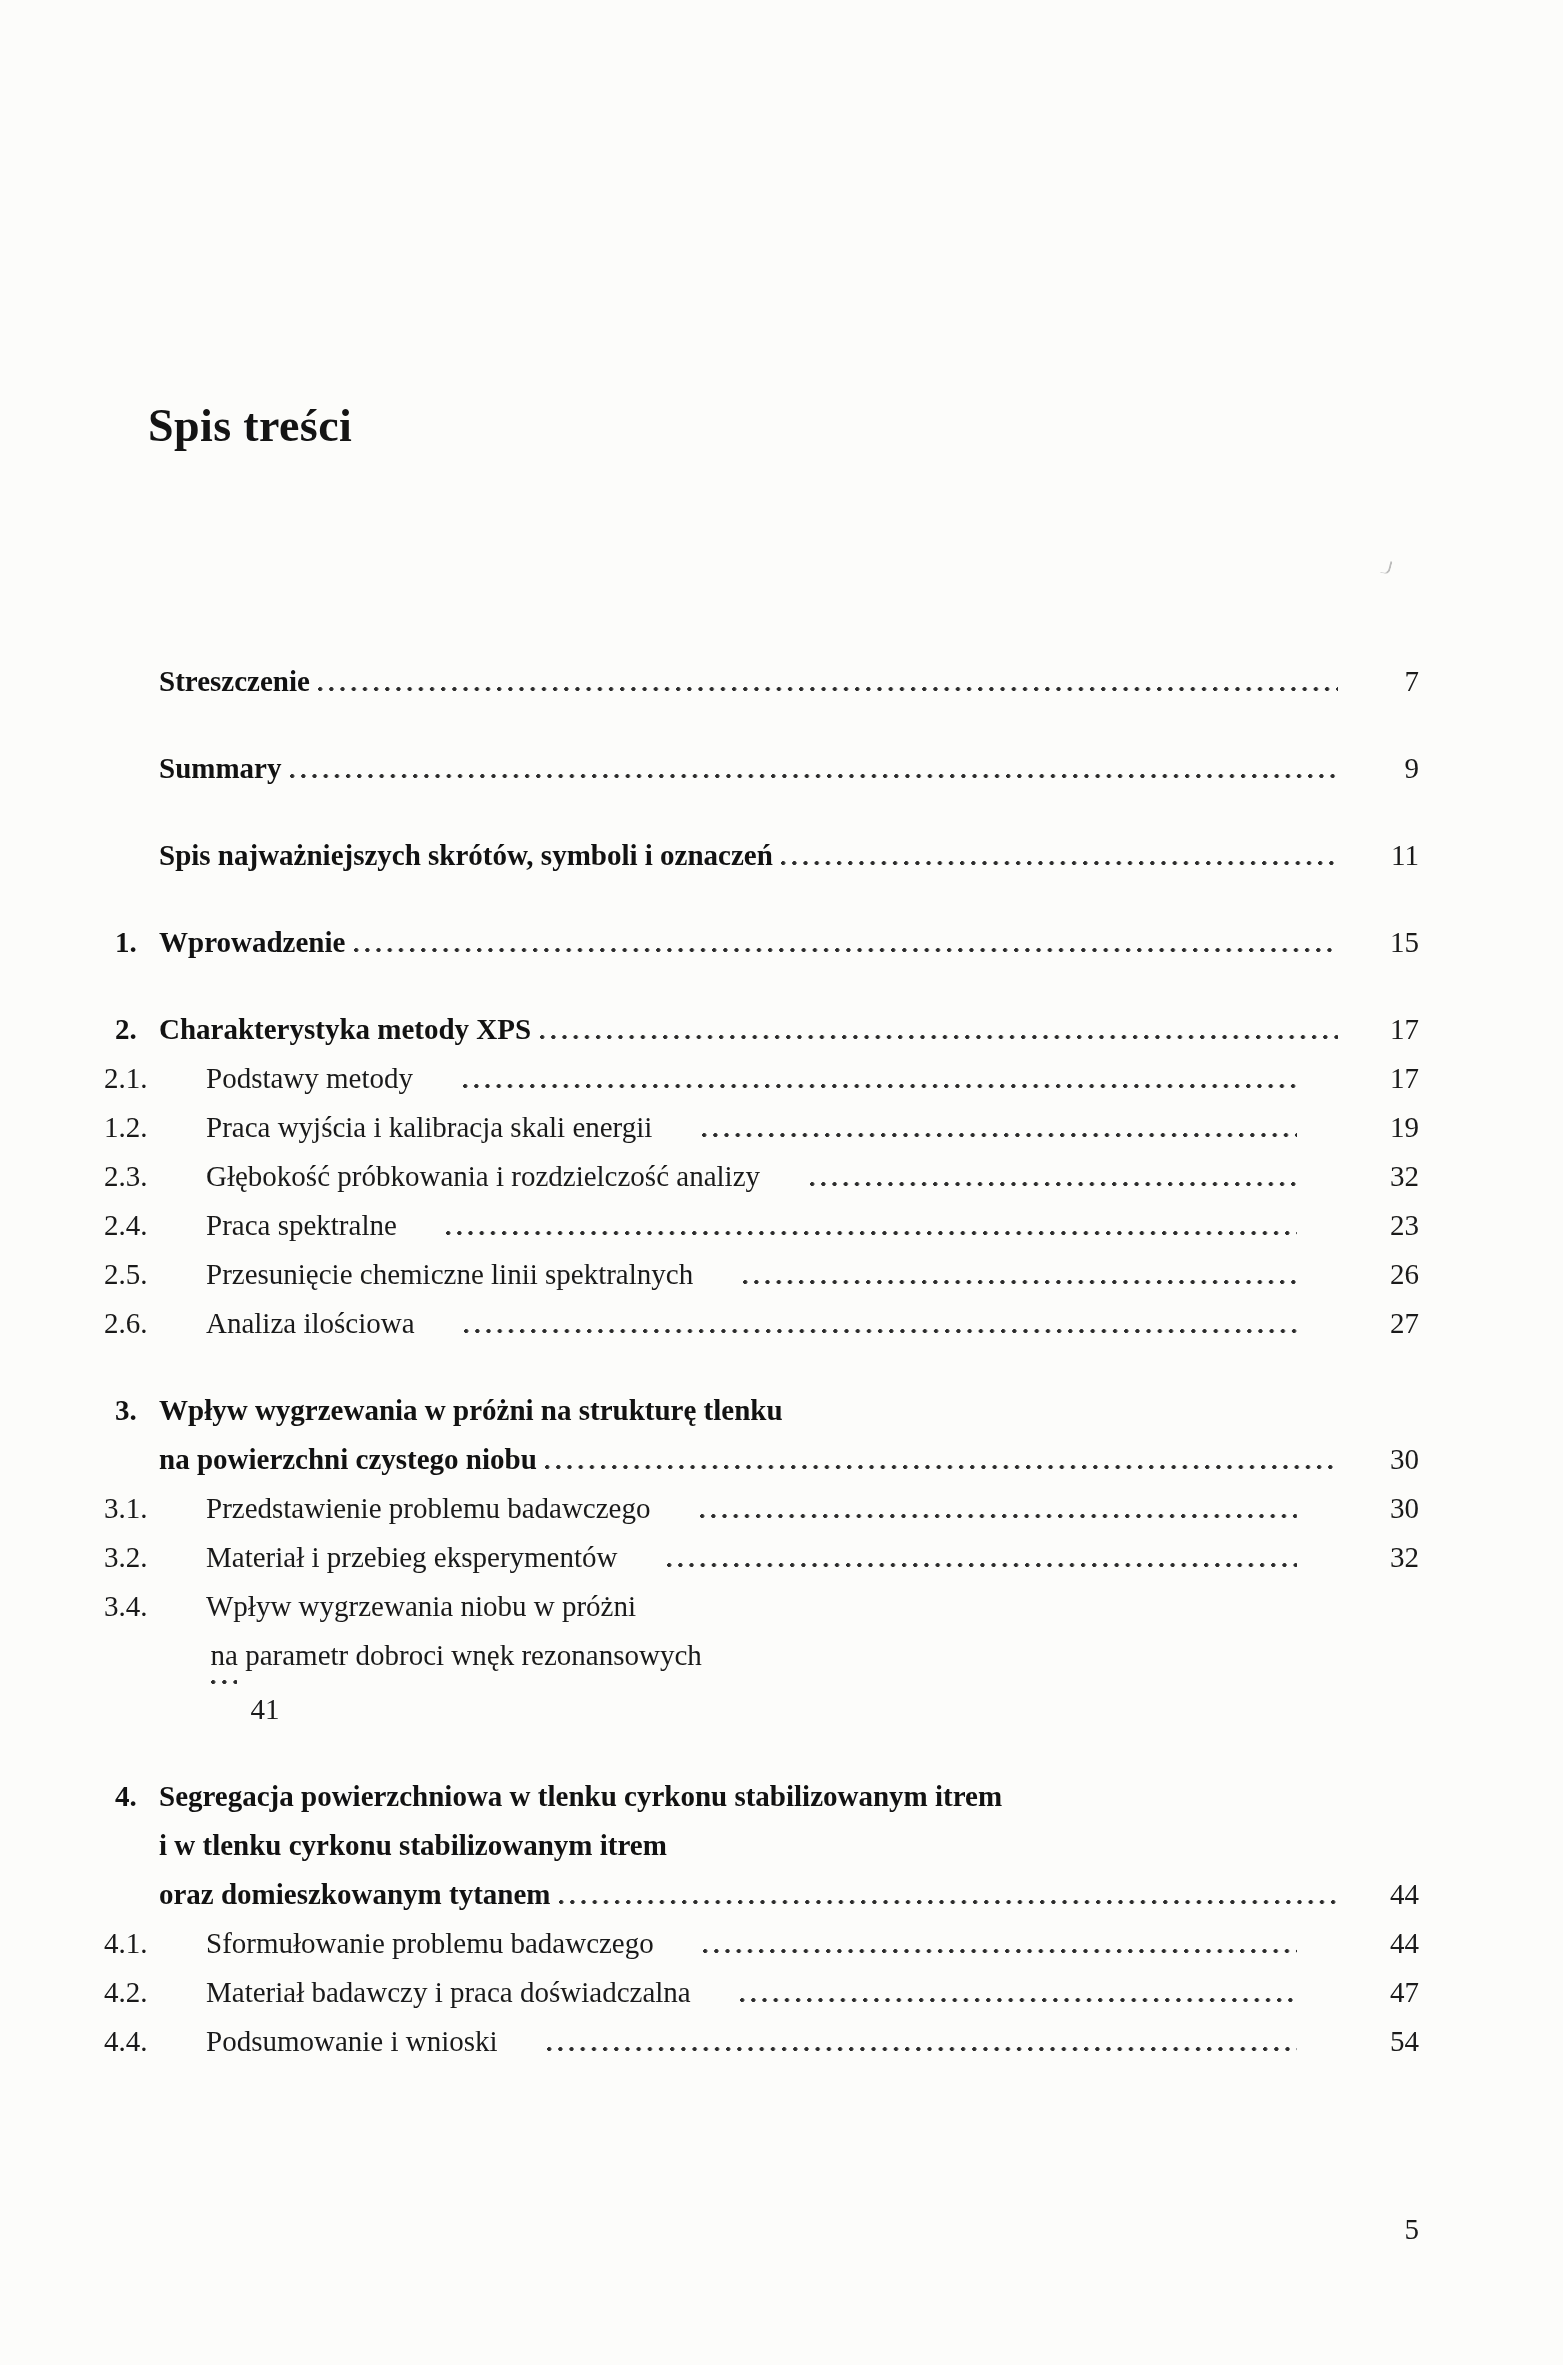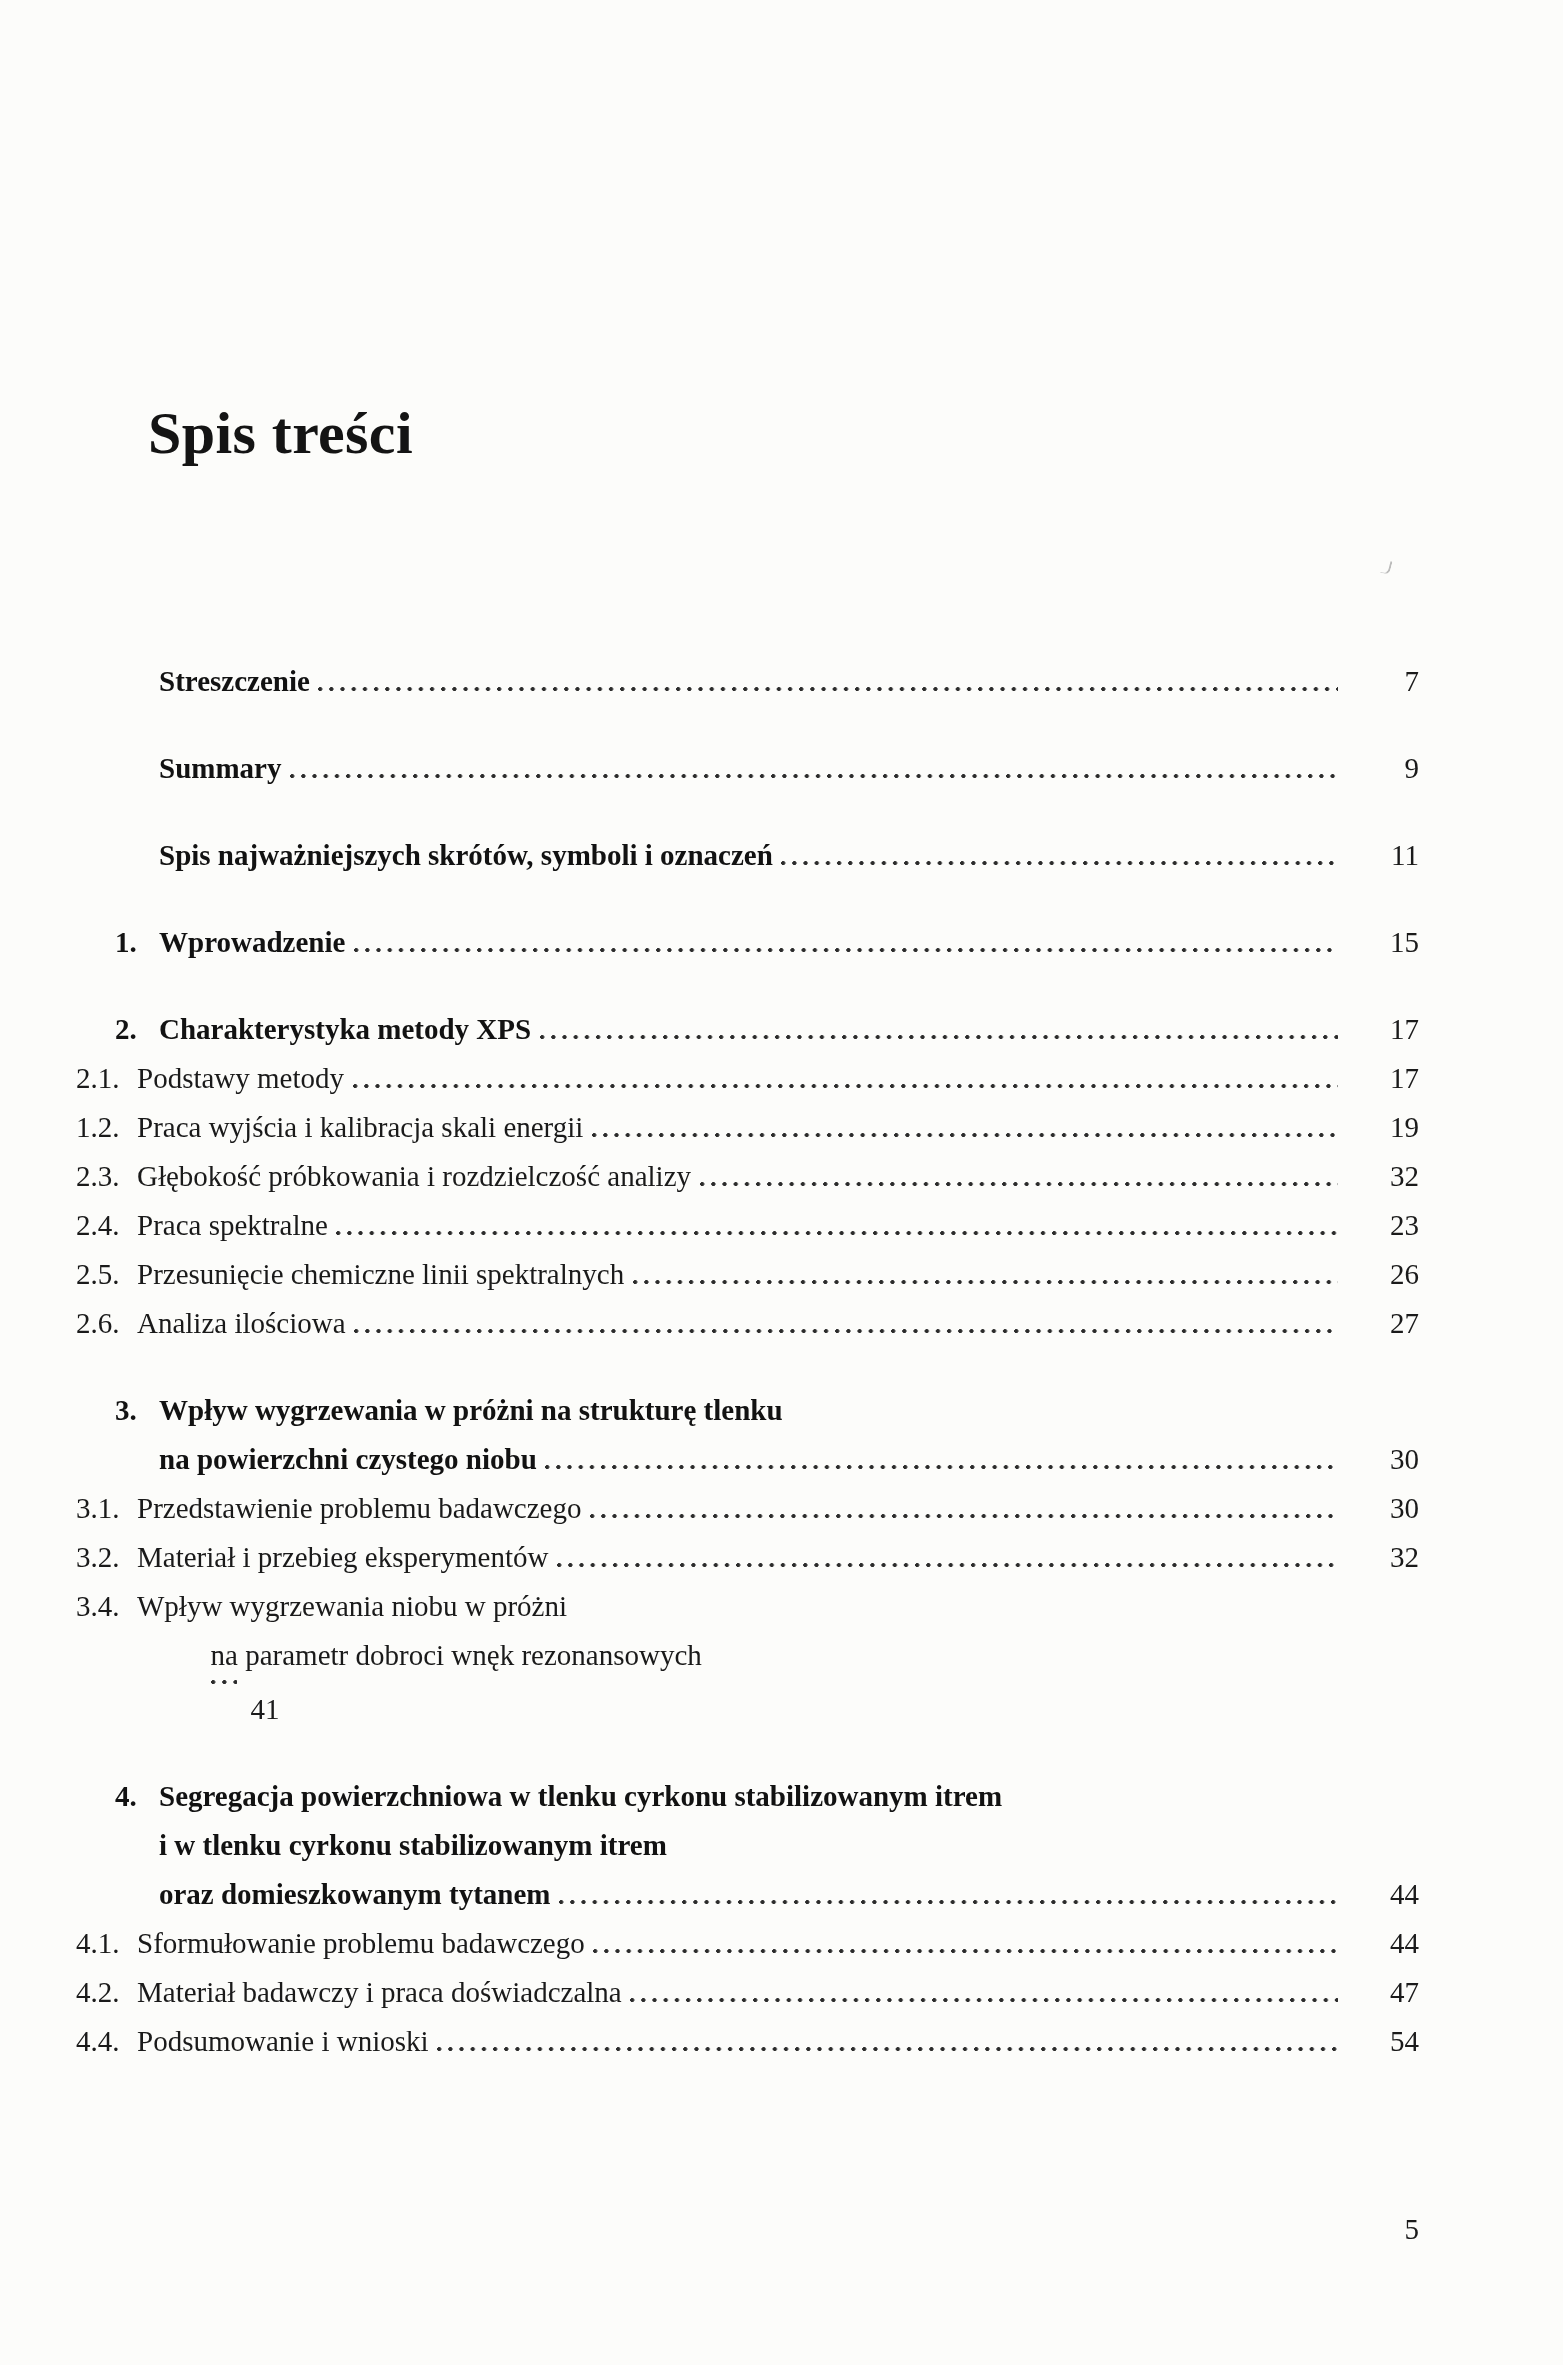--- a/index.html
+++ b/index.html
@@ -14,21 +14,21 @@
     height: 2366px;
     background: #fcfcfa;
     color: #1a1a1a;
     overflow: hidden;
   }
   .title {
     position: absolute;
     left: 148px;
     top: 399px;
     margin: 0;
-    font-size: 60px;
+    font-size: 46px;
     font-weight: 700;
     letter-spacing: 0.4px;
     color: #141414;
   }
   .toc {
     position: absolute;
     left: 0;
     right: 144px;
     top: 619px;
     font-size: 29px;
@@ -37,21 +37,21 @@
   }
   .entry.gap { margin-top: 38px; padding-left: 11px; }
   .entry.bold .txt,
   .entry.bold .num { font-weight: 700; color: #121212; }
   .row {
     display: flex;
     align-items: baseline;
   }
   .ind-top  { margin-left: 148px; }
   .ind-ch   { margin-left: 104px; }
-  .ind-sub  { margin-left: 76px; }
+  .ind-sub  { margin-left: 104px; gap: 41px; }
   .ind-cont { margin-left: 148px; }
   .ind-cont2{ margin-left: 202px; flex-direction: column; }
   .num { flex: none; }
   .num-ch  { display: inline-block; width: 44px; }
   .num-sub { display: inline-block; width: 61px; }
   .txt { flex: 0 1 auto; white-space: nowrap; }
   .leader {
     flex: 1 1 auto;
     min-width: 26px;
     height: 4.3px;

